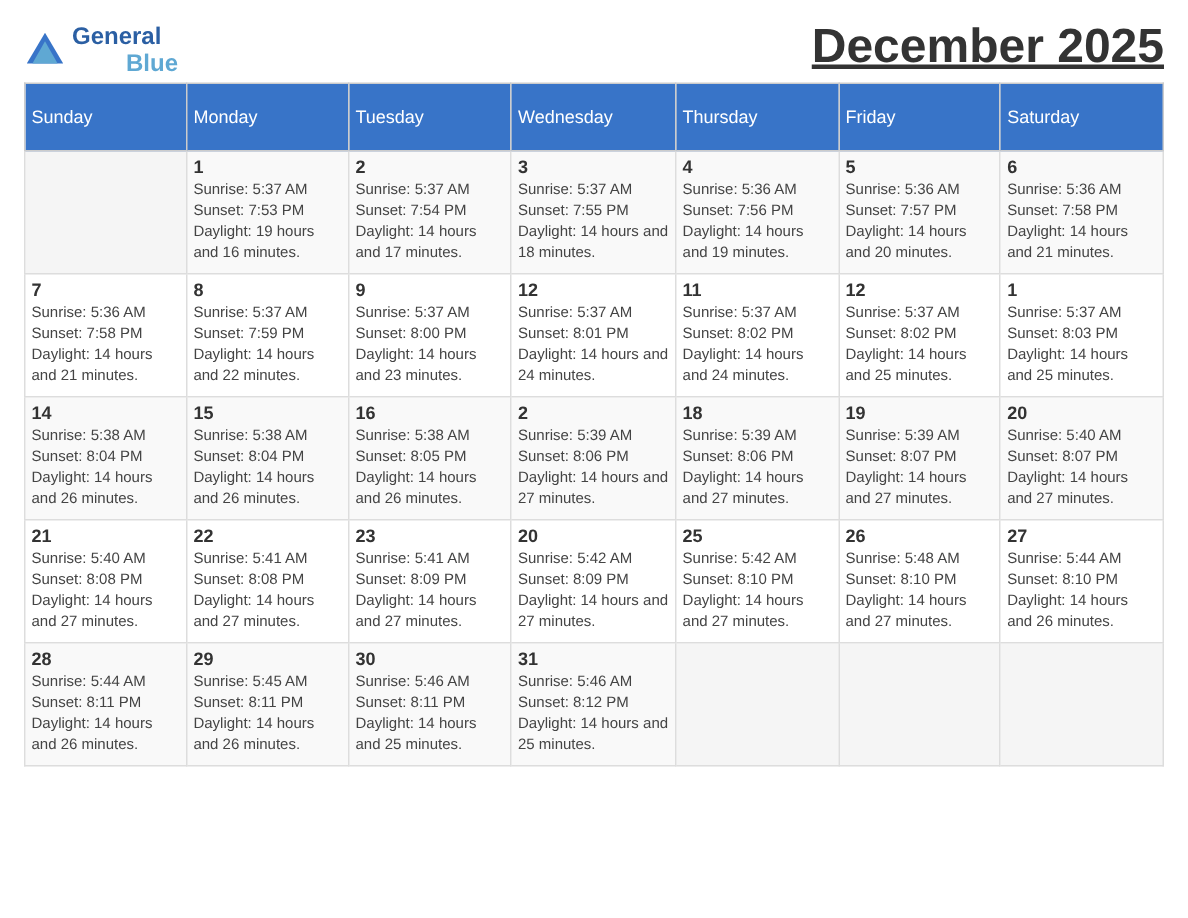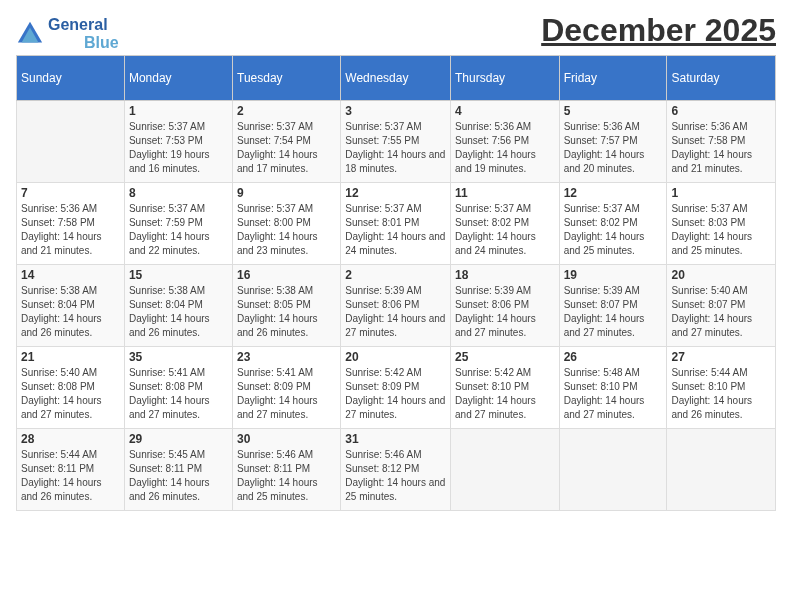--- a/index.html
+++ b/index.html
@@ -290,21 +290,21 @@
         <tr>
           <td>
         <span class="day-num">21</span>
         <div class="day-info">
           <div>Sunrise: 5:40 AM</div>
           <div>Sunset: 8:08 PM</div>
           <div>Daylight: 14 hours and 27 minutes.</div>
         </div>
       </td>
           <td>
-        <span class="day-num">35</span>
+        <span class="day-num">22</span>
         <div class="day-info">
           <div>Sunrise: 5:41 AM</div>
           <div>Sunset: 8:08 PM</div>
           <div>Daylight: 14 hours and 27 minutes.</div>
         </div>
       </td>
           <td>
         <span class="day-num">23</span>
         <div class="day-info">
           <div>Sunrise: 5:41 AM</div>

